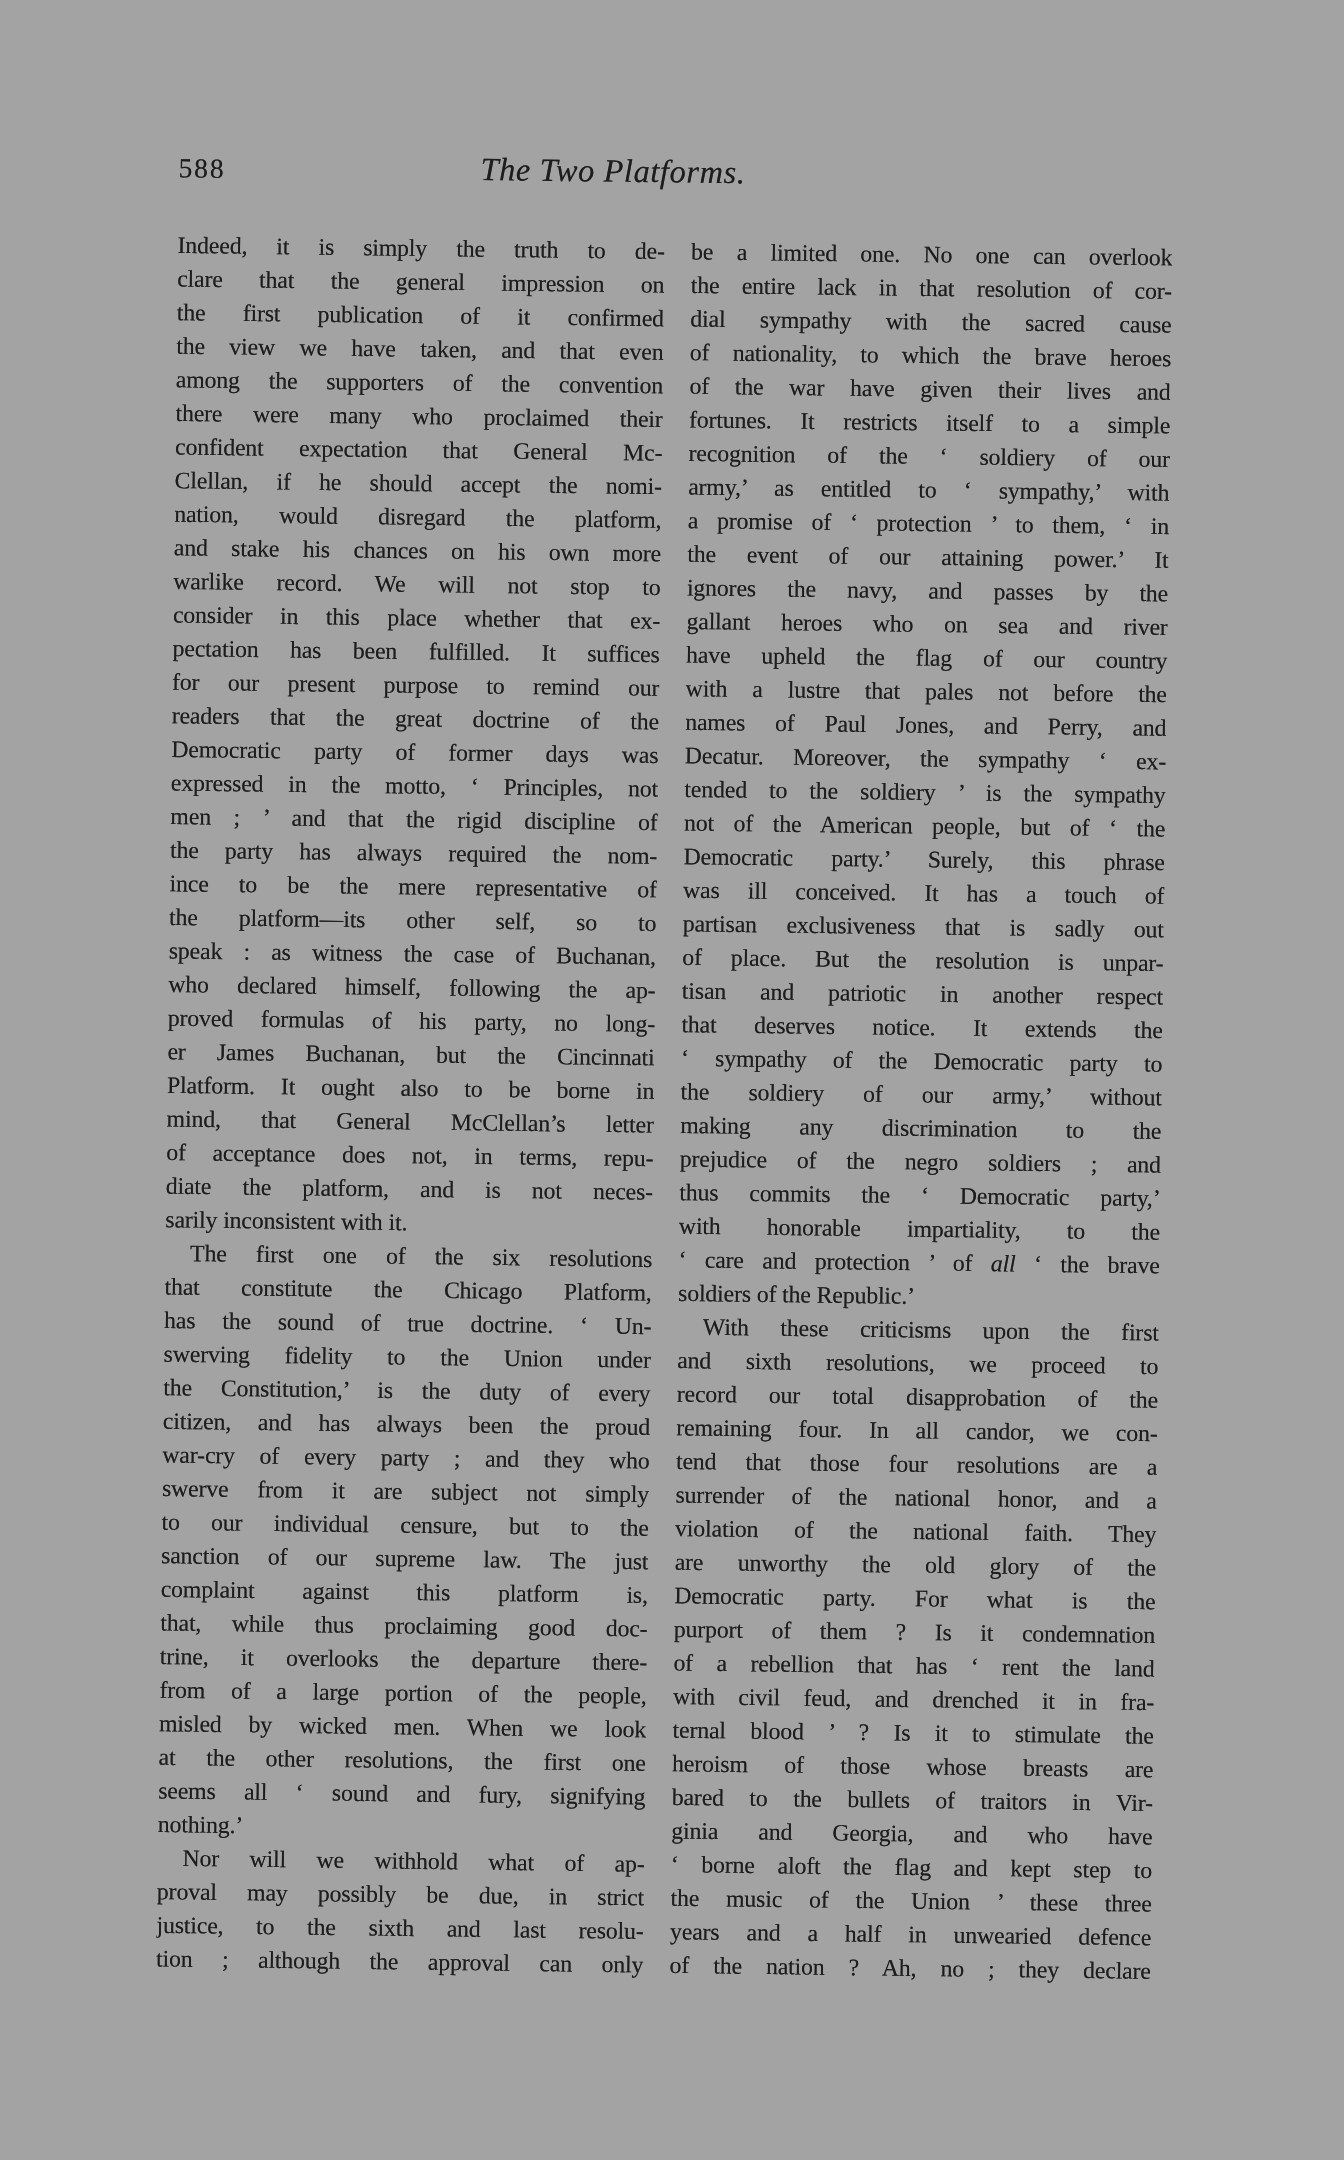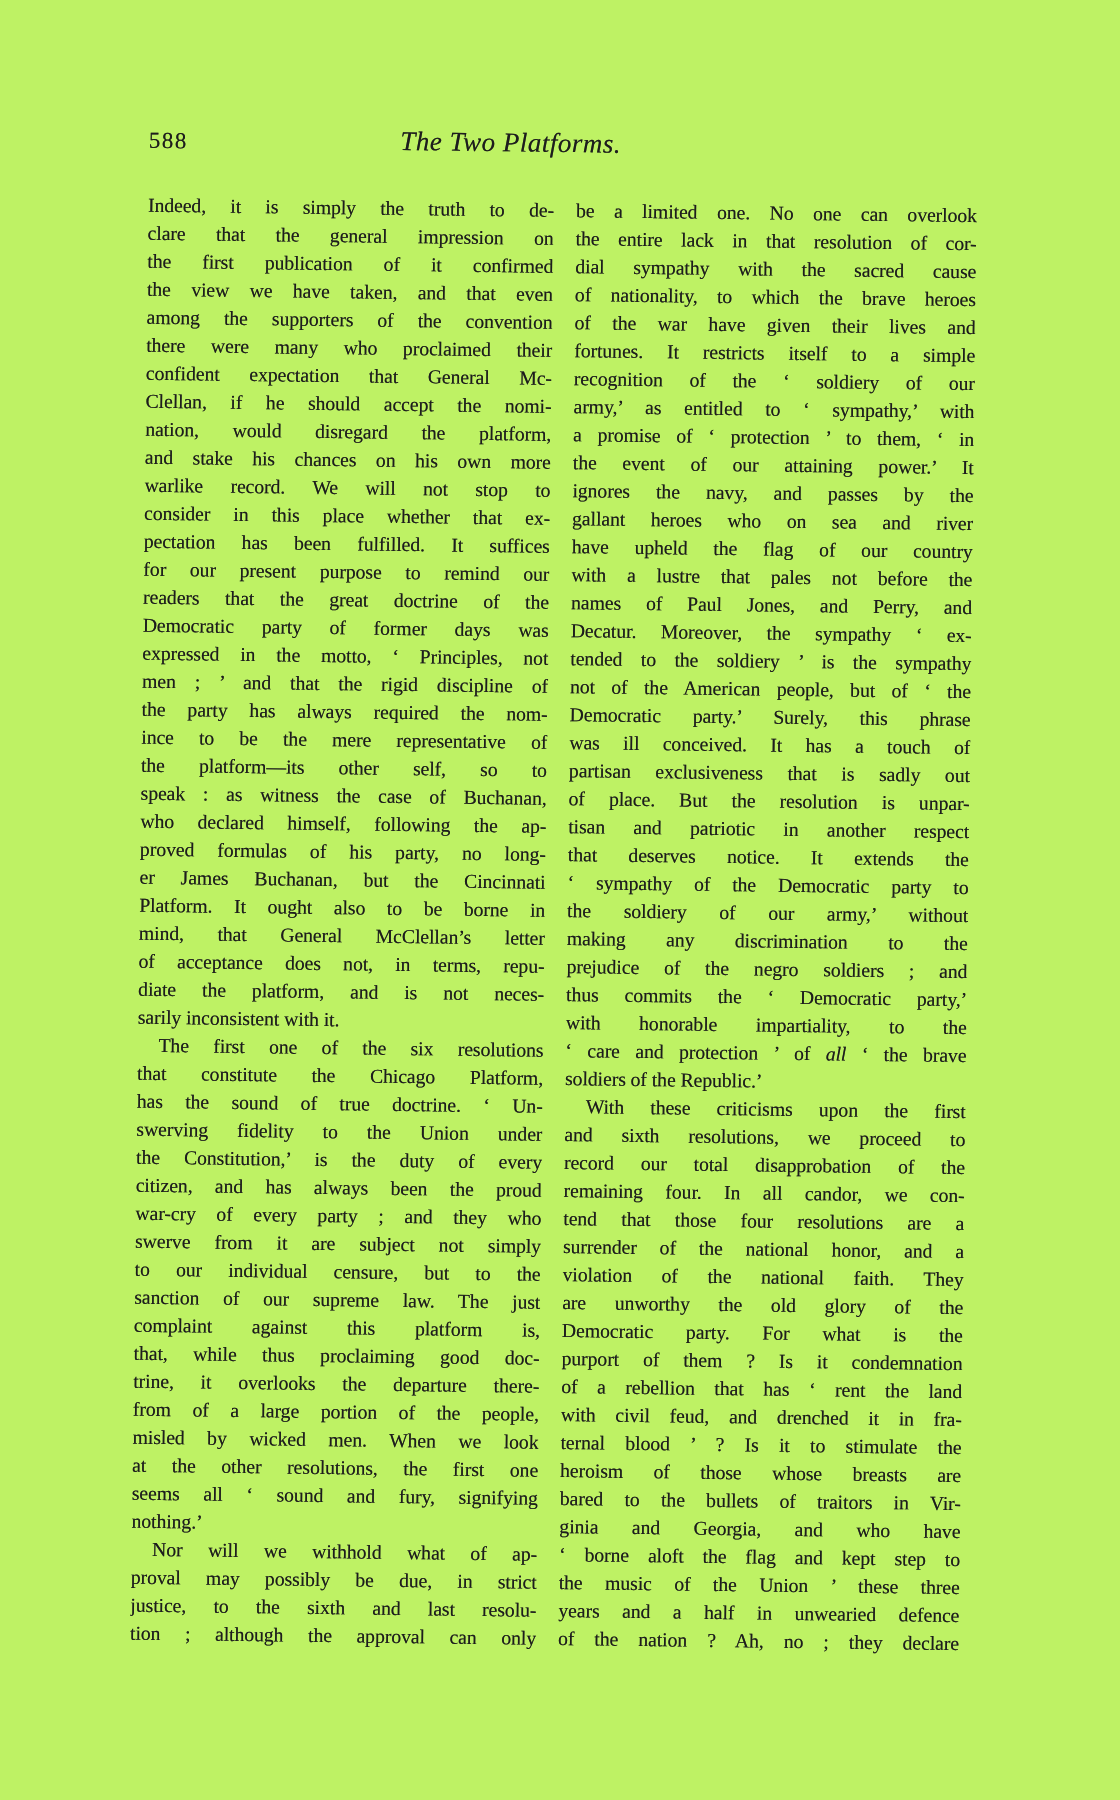--- a/index.html
+++ b/index.html
@@ -4,21 +4,21 @@
 <style>
   html, body { margin: 0; padding: 0; }
   body {
     width: 1120px; height: 1800px;
     background: #ffffff;
     font-family: "Liberation Serif", "DejaVu Serif", serif;
   }
   .page {
     position: relative;
     width: 1120px; height: 1800px;
-    background: #bef264;
+    background: #a3a3a3;
     overflow: hidden;
     color: #1d1d1d;
   }
   
   .scan {
     position: absolute; inset: 0;
     transform: rotate(0.72deg);
     transform-origin: 562px 210px;
     text-shadow: 0 0 0.5px rgba(25,25,25,0.65);
   }

